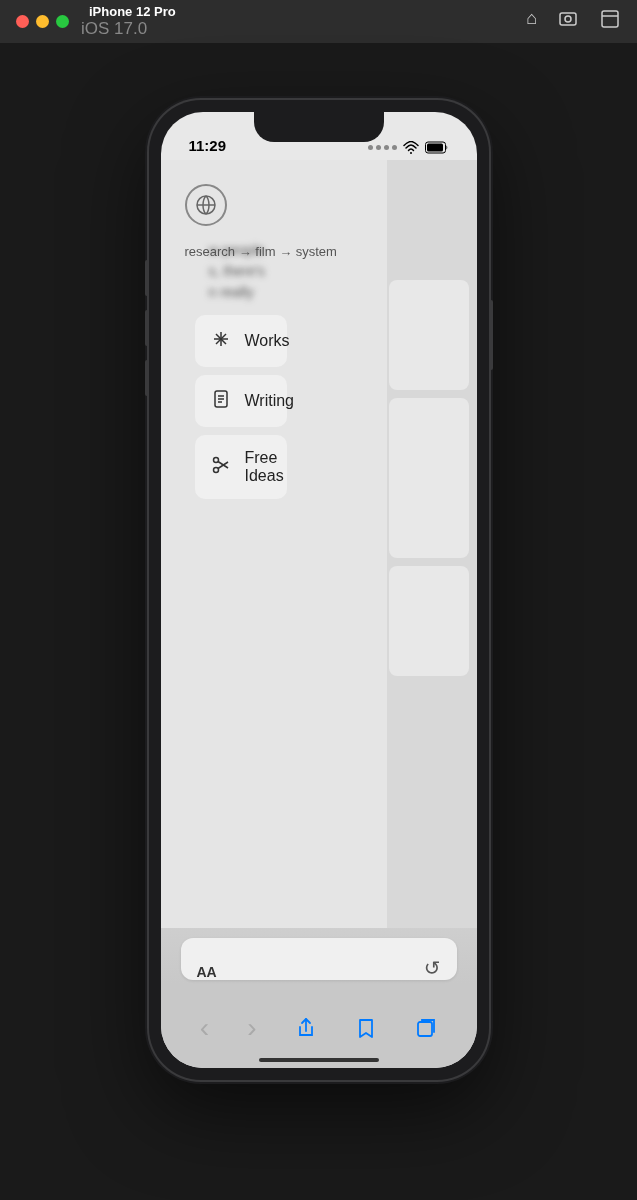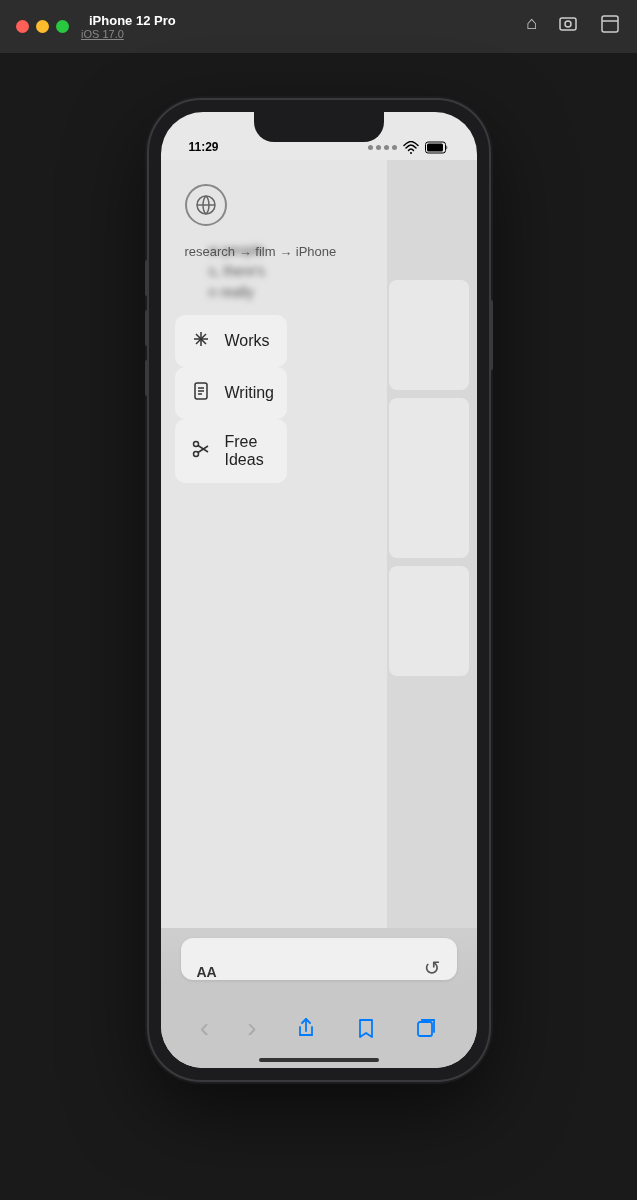--- a/index.html
+++ b/index.html
@@ -9,21 +9,21 @@
       display: flex;
       justify-content: center;
       align-items: center;
       min-height: 100vh;
       font-family: -apple-system, BlinkMacSystemFont, 'Helvetica Neue', sans-serif;
     }
 
     
     .mac-toolbar {
       background: #2d2d2d;
-      height: 53px;
+      height: 43px;
       display: flex;
       align-items: center;
       padding: 0 16px;
       gap: 12px;
       position: absolute;
       top: 0;
       left: 0;
       right: 0;
     }
 
@@ -44,22 +44,21 @@
 
     .mac-title {
       color: #fff;
       font-size: 13px;
       font-weight: 600;
       margin-left: 8px;
     }
 
     .mac-subtitle {
       color: #888;
-      font-size: 11px;
-      text-decoration: underline;
+      font-size: 17px;
     }
 
     .mac-title-group {
       display: flex;
       flex-direction: column;
     }
 
     .mac-toolbar-right {
       margin-left: auto;
       display: flex;
@@ -154,21 +153,21 @@
       left: 0;
       right: 0;
       height: 48px;
       display: flex;
       align-items: flex-end;
       padding: 0 28px 6px;
       z-index: 5;
     }
 
     .status-time {
-      font-size: 12px;
+      font-size: 15px;
       font-weight: 600;
       color: #000;
     }
 
     .status-icons {
       margin-left: auto;
       display: flex;
       align-items: center;
       gap: 6px;
     }
@@ -277,25 +276,25 @@
       color: #555;
       font-size: 14px;
       line-height: 1.5;
       text-align: left;
     }
 
     
     .menu-list {
       position: absolute;
       top: 155px;
-      left: 14px;
+      left: 34px;
       right: 100px;
       display: flex;
       flex-direction: column;
-      gap: 0;
+      gap: 8px;
     }
 
     .menu-item {
       background: #f0f0f0;
       border-radius: 10px;
       padding: 14px 16px;
       display: flex;
       align-items: center;
       gap: 14px;
       cursor: pointer;
@@ -493,21 +492,21 @@
               <svg width="24" height="24" viewBox="0 0 24 24" fill="none" stroke="#666" stroke-width="1.5">
                 <circle cx="12" cy="12" r="9"></circle>
                 <path d="M12 3 C8 7 8 17 12 21" stroke="#666" stroke-width="1.5"></path>
                 <path d="M12 3 C16 7 16 17 12 21" stroke="#666" stroke-width="1.5"></path>
                 <path d="M3 12 H21" stroke="#666" stroke-width="1.5"></path>
               </svg>
             </div>
           </div>
 
           <div class="user-section">
-            <div class="user-subtitle">research → film → iPhone</div>
+            <div class="user-subtitle">research → film → system</div>
           </div>
 
           <div class="blurred-text-area">
             <div style="filter: blur(3px);">w people</div>
             <div style="filter: blur(3px);">s, there's</div>
             <div style="filter: blur(3px);">n really</div>
           </div>
 
           <div class="menu-list">
 

